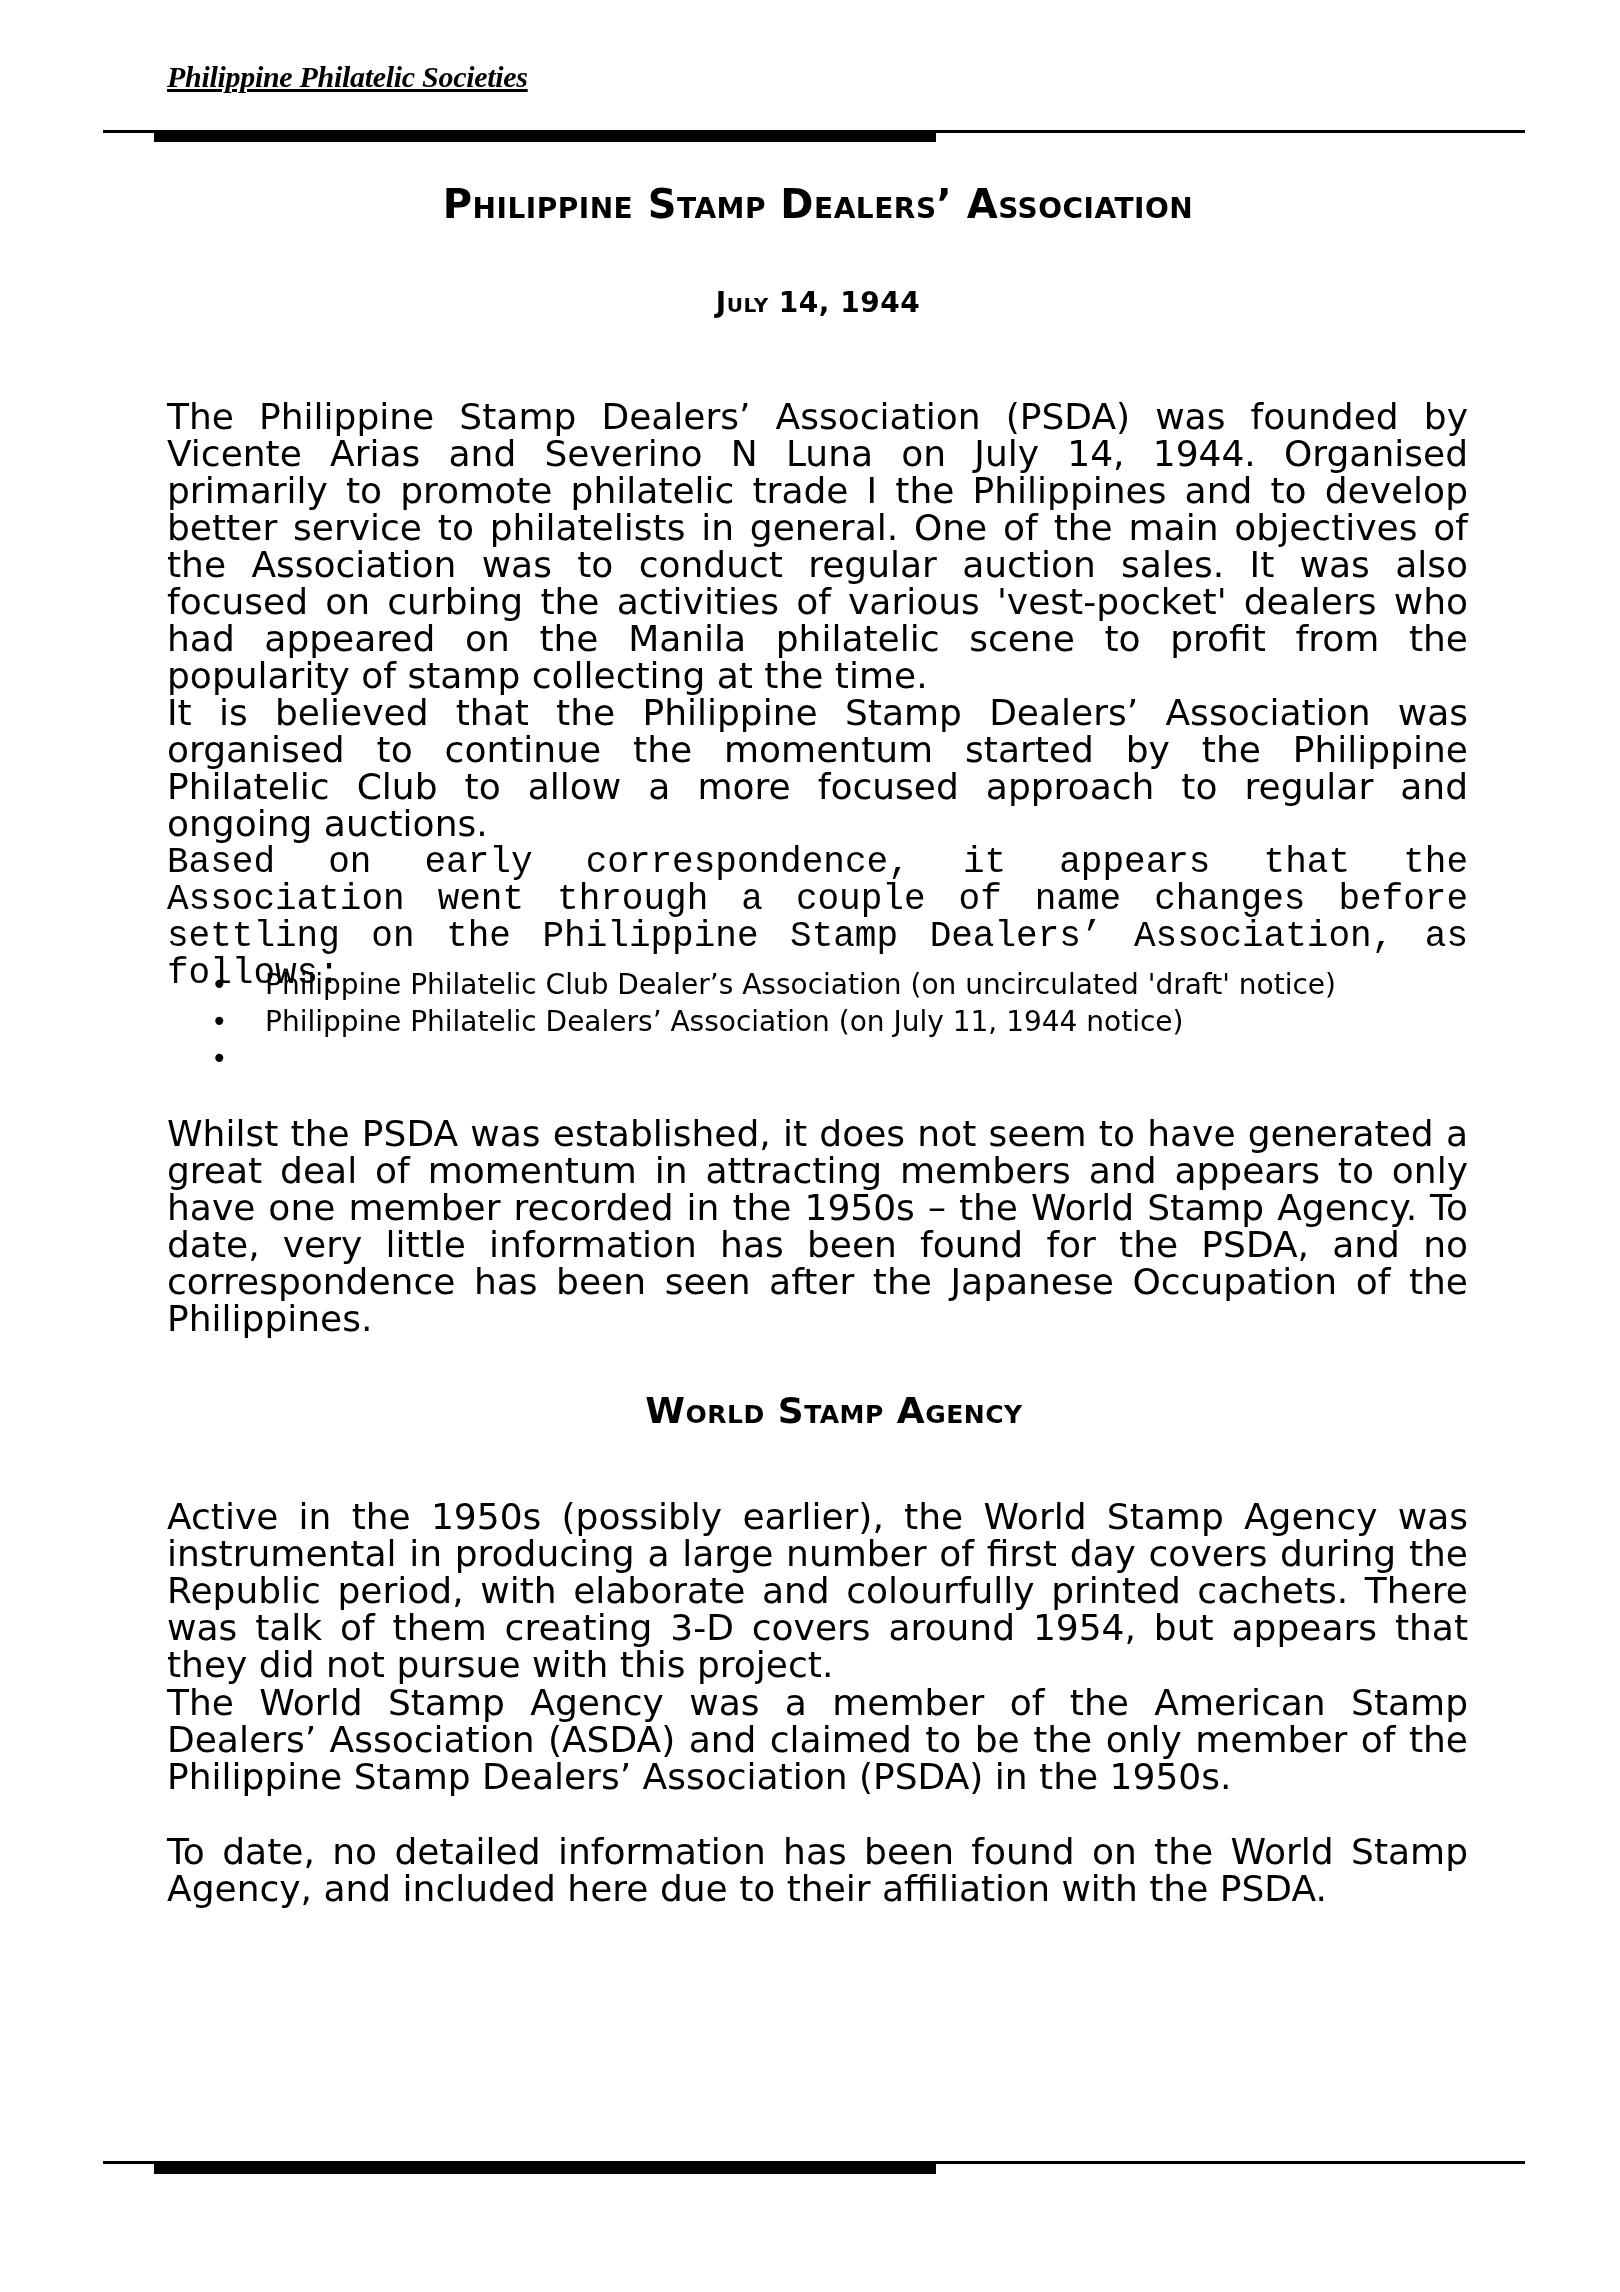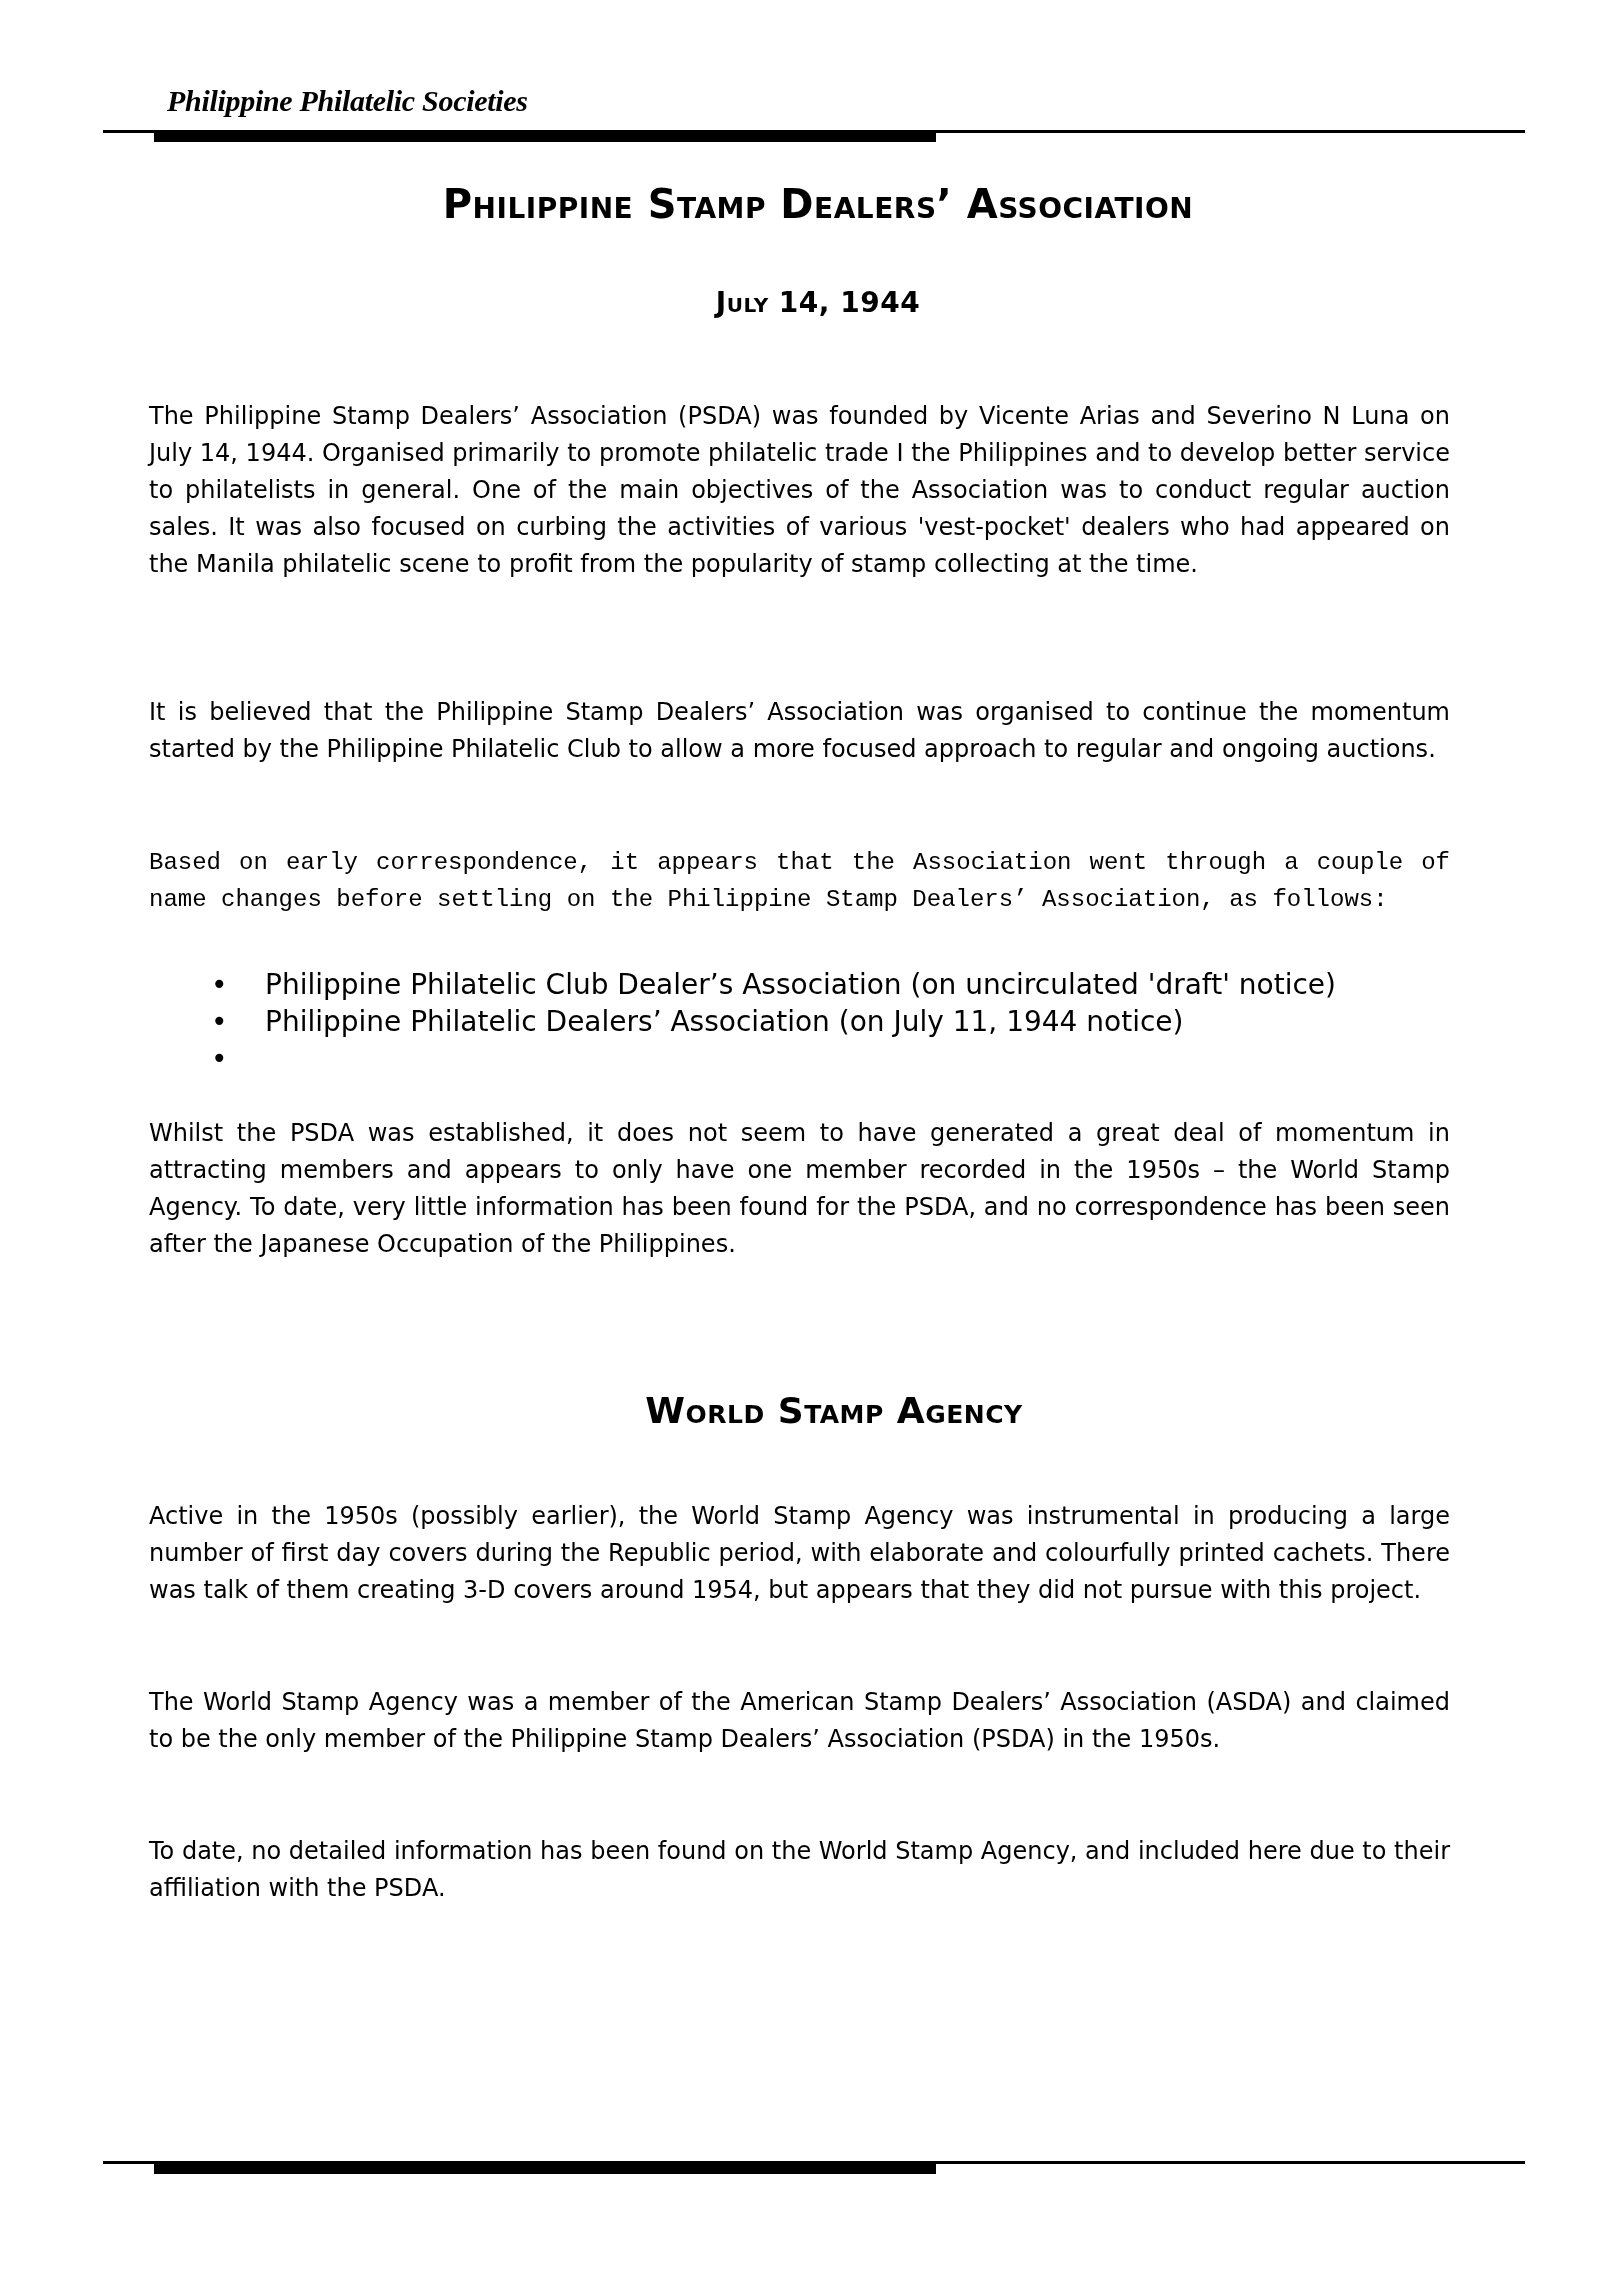--- a/index.html
+++ b/index.html
@@ -1,34 +1,34 @@
 <!DOCTYPE html>
 <html><head>
 <meta charset="utf-8">
 <style>
   html, body { margin:0; padding:0; background:#ffffff; }
   body { width:1620px; height:2293px; position:relative; overflow:hidden; color:#000; }
   .running-head {
-    position:absolute; left:167px; top:84px;
+    position:absolute; left:167px; top:60px;
     font-family:"Liberation Serif", serif; font-style:italic; font-weight:bold;
-    font-size:30px; letter-spacing:-0.3px;
+    font-size:30px; letter-spacing:-0.3px;text-decoration:underline;
   }
   .rule { position:absolute; left:103px; width:1422px; height:2.9px; background:#000; }
   .bar { position:absolute; left:154px; width:782px; height:9.8px; background:#000; }
   .heading {
     position:absolute; left:8px; width:1620px; text-align:center;
     font-family:"DejaVu Sans", sans-serif; font-weight:bold;
     font-variant:small-caps; letter-spacing:0.5px;
   }
   .h-main { top:181px; font-size:40px; }
   .h-date { top:286px; font-size:28px; }
   .h-world { top:1390px; font-size:36px;margin-left:16px; }
   .body-text {
-    position:absolute; left:149px; width:1301px;
-    font-family:"DejaVu Sans", sans-serif; font-size:24px; line-height:37px;
+    position:absolute; left:167px; width:1301px;
+    font-family:"DejaVu Sans", sans-serif; font-size:36px; line-height:37px;
     text-align:justify; margin:0;
   }
   .body-text.last-left { text-align-last:left; }
   .bullets {
     position:absolute; left:167px; width:1301px; margin:0; padding:0; list-style:none;
     font-family:"DejaVu Sans", sans-serif; font-size:28px; line-height:37px;
   }
   .bullets li { position:relative; padding-left:98px; }
   .bullets li .bullet-glyph { position:absolute; left:44px; top:0; }
 </style>

